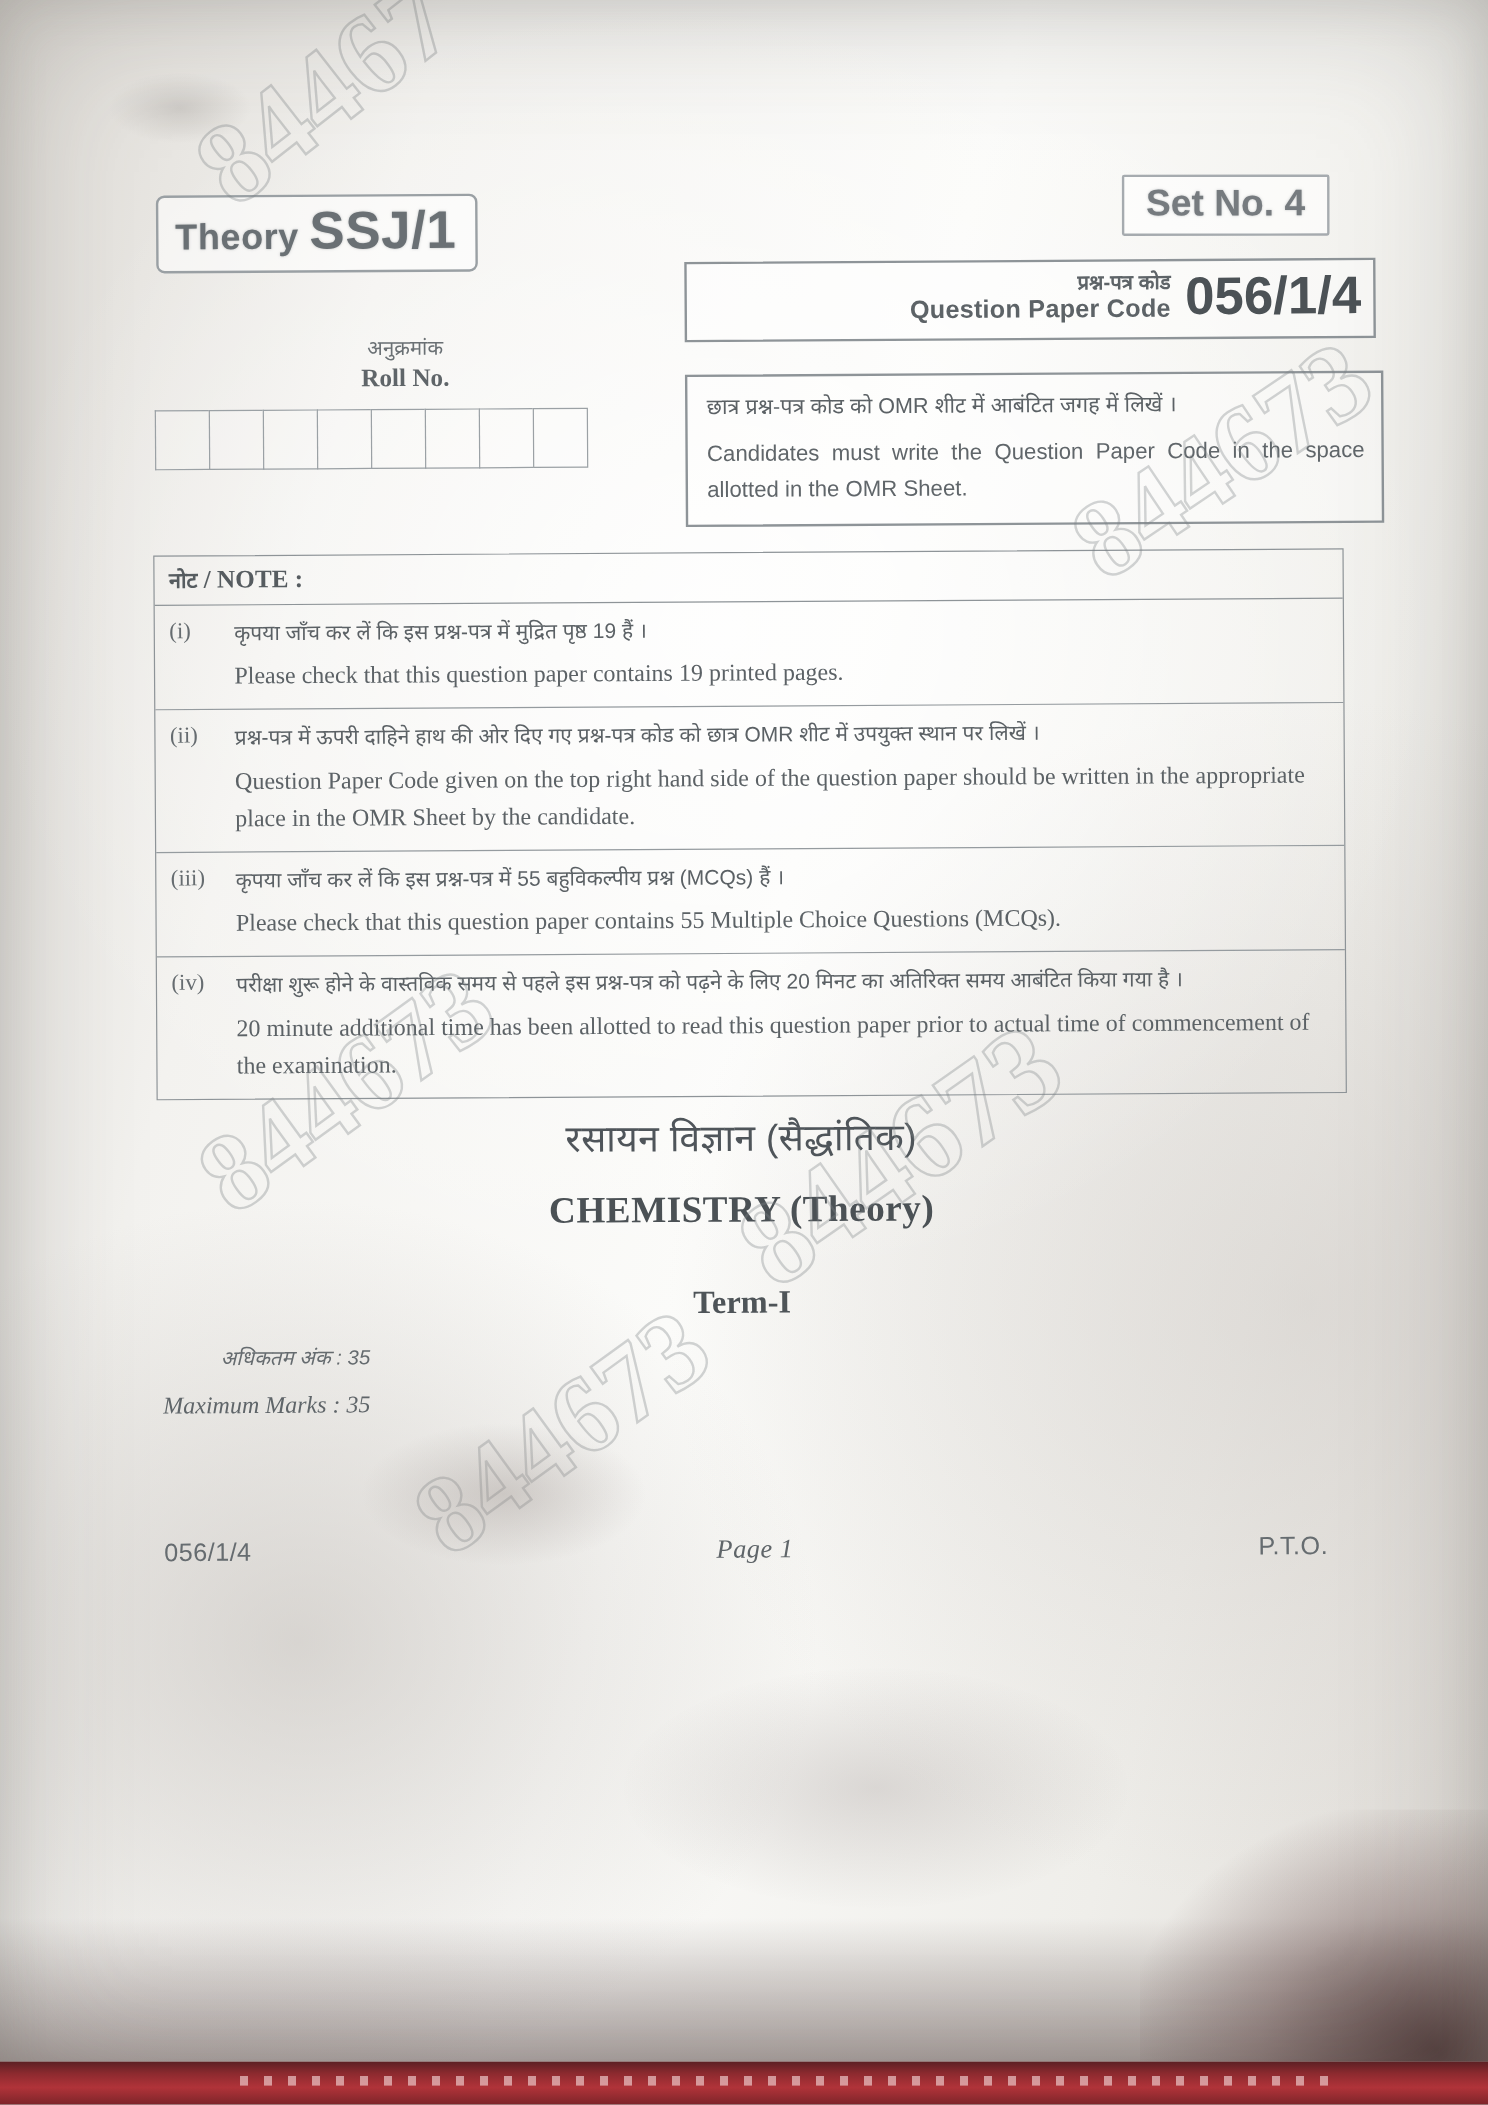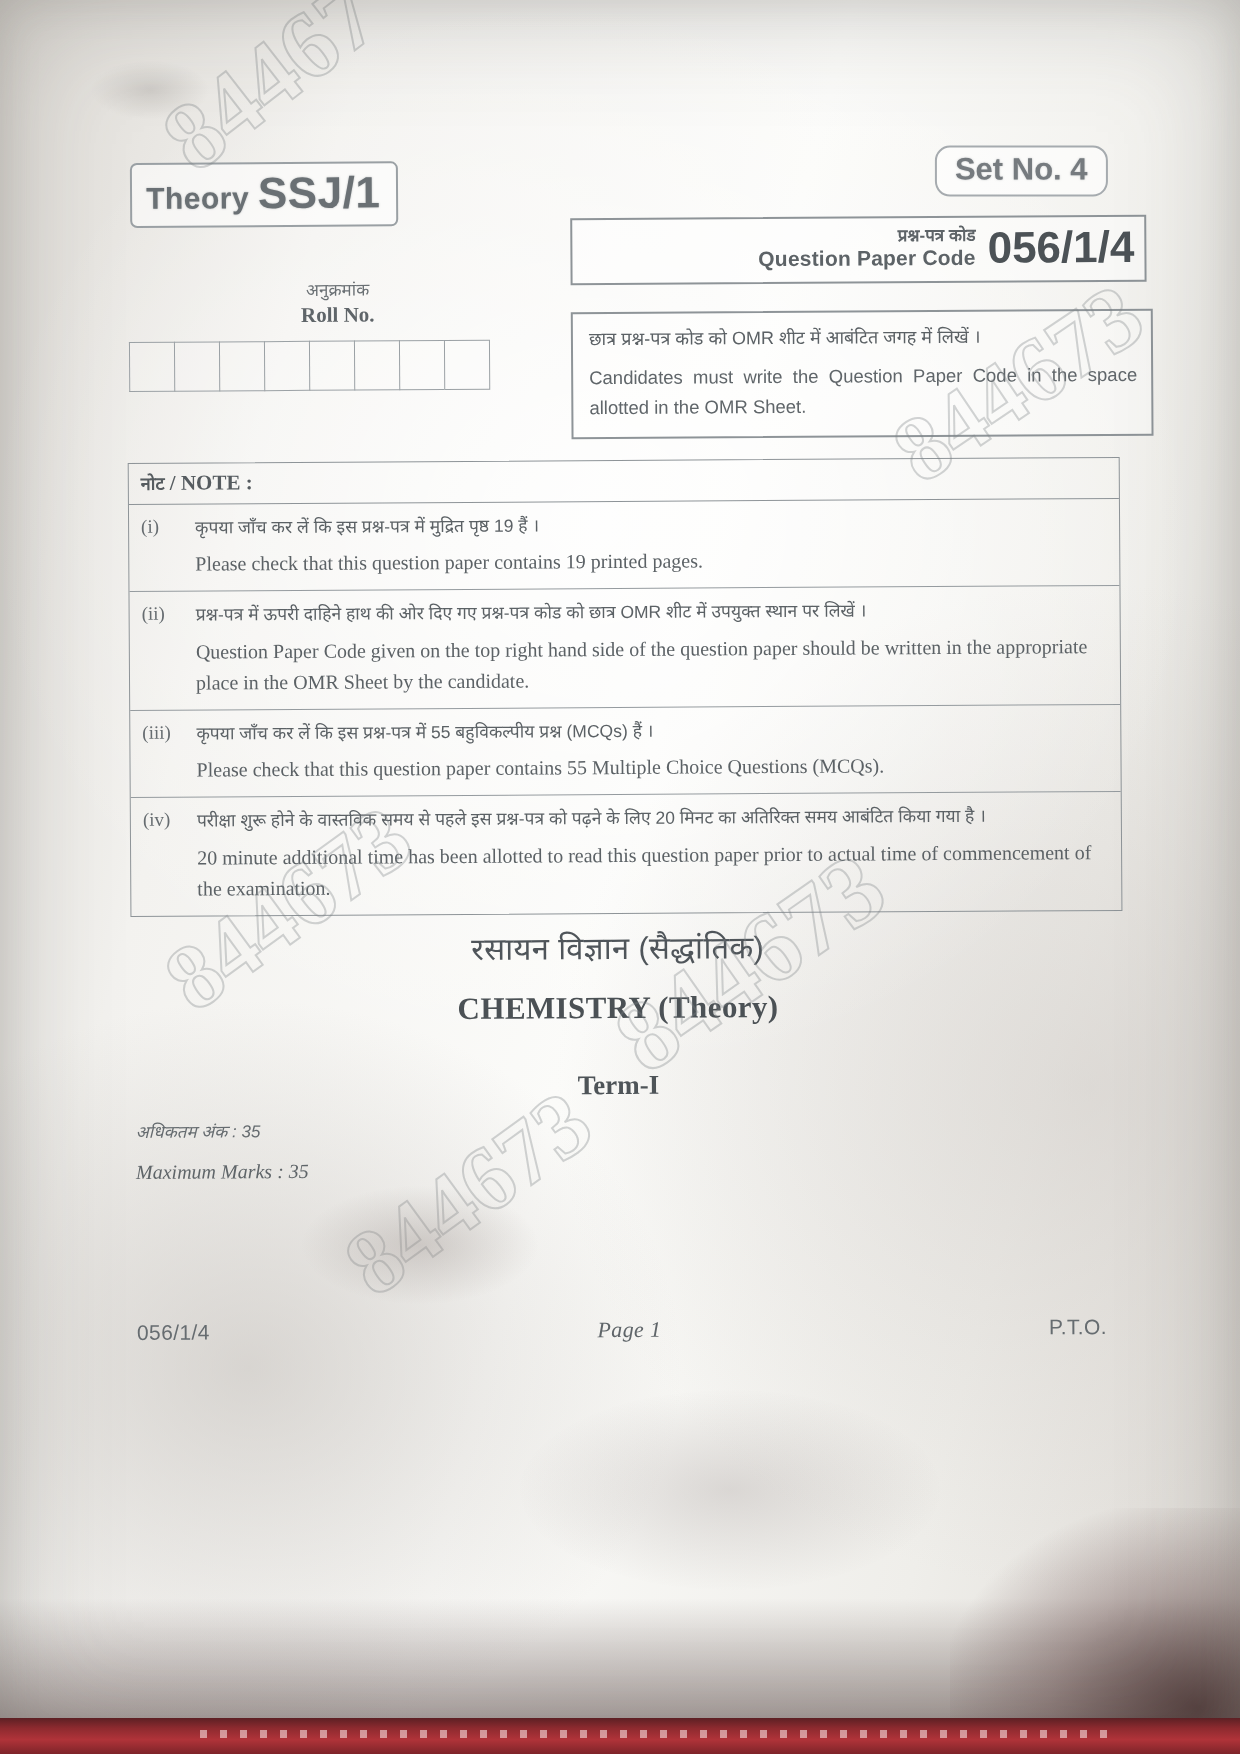--- a/index.html
+++ b/index.html
@@ -45,21 +45,21 @@
     font-weight:bold; font-size:30px; letter-spacing:.5px;
     color:#6a7074;
     text-shadow:0 0 2px rgba(120,125,130,.5);
     white-space:nowrap;
   }
   .series-box .txt .big{ font-size:44px; }
 
   
   .set-box{
     position:absolute; right:10px; top:88px;
-    border:2px solid #a6abaf; border-radius:15px;
+    border:2px solid #a6abaf; border-radius:2px;
     padding:4px 18px 7px 18px;
     background:rgba(255,255,255,.6);
     transform:rotate(0.3deg);
   }
   .set-box .txt{
     font-family:"Liberation Sans",sans-serif;
     font-weight:bold; font-size:31px;
     color:#767b7f; white-space:nowrap;
     text-shadow:0 0 2px rgba(130,135,140,.5);
   }
@@ -168,42 +168,42 @@
     font-weight:bold; font-size:27px; color:#4e5458;
     margin-top:44px;
   }
 
   
   .tm{
     position:absolute; left:22px; right:18px; top:1052px;
     display:flex; justify-content:space-between;
   }
   .tm .col{ line-height:2.1; }
-  .tm .right{ }
+  .tm .right{ text-align:right; }
   .tm-hi{
     font-family:"Liberation Sans",sans-serif;
     font-size:17px; font-style:italic; color:#656b6f;
   }
   .tm-en{
     font-family:"Liberation Serif",serif;
     font-style:italic; font-size:20px; color:#5f6569;
   }
 
   
   .foot{
     position:absolute; left:22px; right:18px; top:1218px;
     display:flex; justify-content:space-between; align-items:baseline;
   }
   .foot div{
     font-family:"Liberation Sans",sans-serif;
     font-size:21px; color:#666c70; letter-spacing:.4px;
   }
   .foot .center{
     font-family:"Liberation Serif",serif;
-    font-size:22px; font-style:italic; color:#5f6569;margin-top:39px;
+    font-size:22px; font-style:italic; color:#5f6569;
   }
 
   
   .wm{
     position:absolute;
     font-family:"Liberation Serif",serif;
     font-weight:bold;
     color:rgba(120,126,130,.30);
     white-space:nowrap;
     pointer-events:none;

